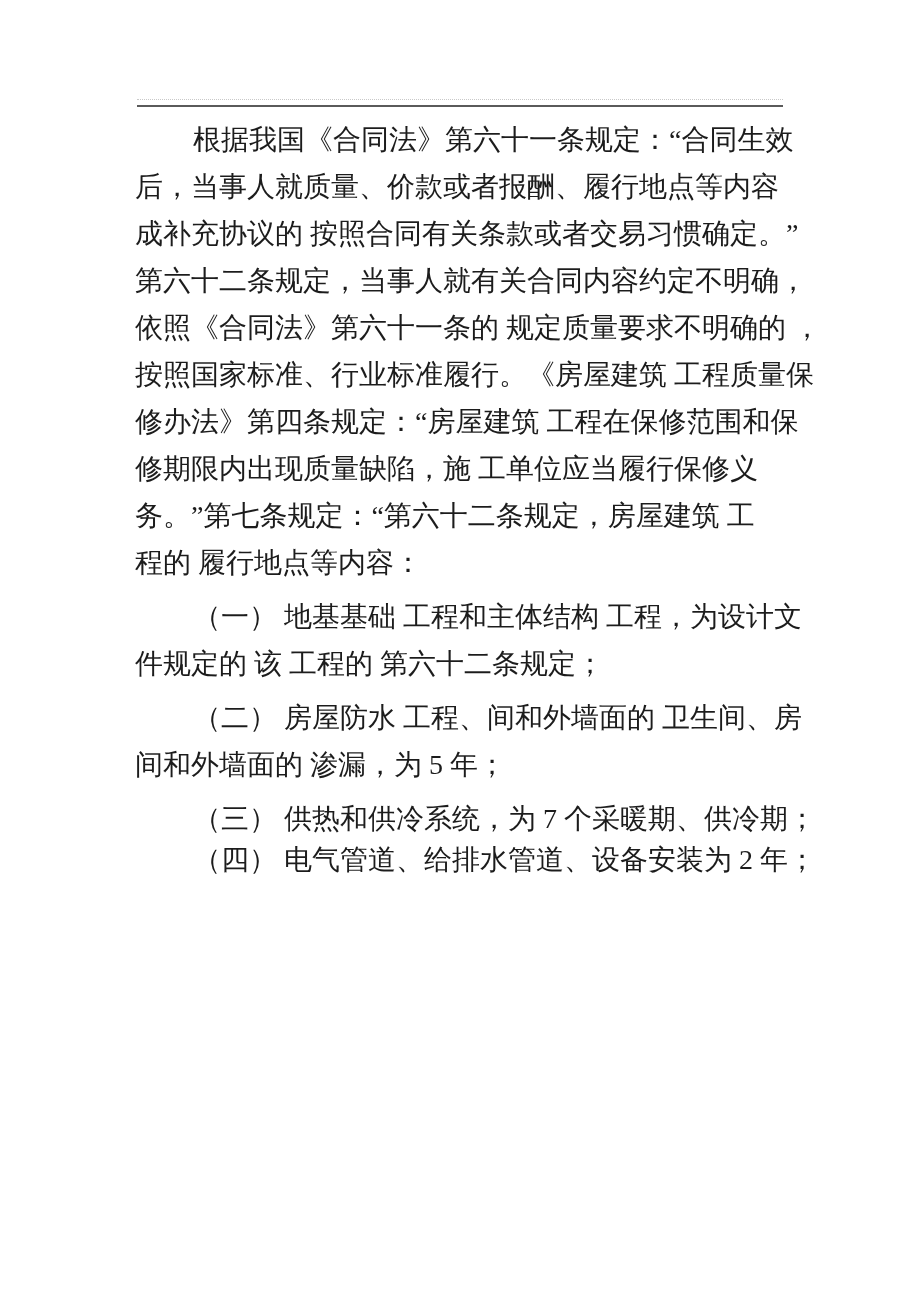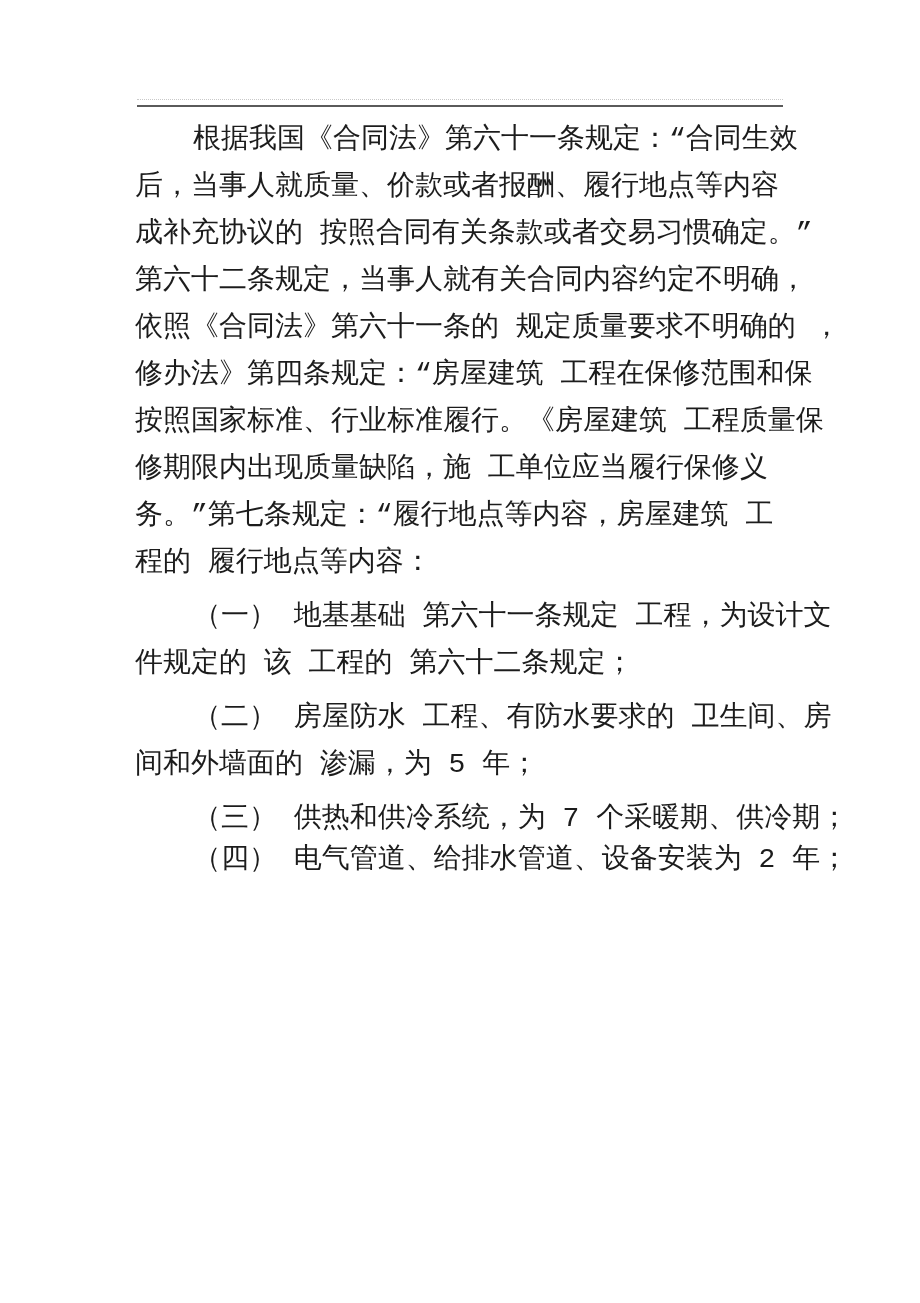--- a/index.html
+++ b/index.html
@@ -6,21 +6,21 @@
     margin: 0;
     padding: 0;
     background: #ffffff;
   }
   .page {
     position: relative;
     width: 920px;
     height: 1012px;
     background: #ffffff;
     overflow: hidden;
-    font-family: Liberation Mono, monospace;
+    font-family: Liberation Serif, serif;
     color: #1c1c1c;
   }
   .header-rule {
     position: absolute;
     left: 137px;
     top: 99px;
     width: 646px;
     height: 5px;
     border-top: 1px dotted #c9c9c9;
     border-bottom: 2px solid #5a5a5a;
@@ -48,34 +48,34 @@
   <div class="header-rule"></div>
 
   <div class="textblock">
 
     <div class="para">
       <div class="line first">根据我国《合同法》第六十一条规定：“合同生效</div>
       <div class="line">后，当事人就质量、价款或者报酬、履行地点等内容</div>
       <div class="line">成补充协议的 按照合同有关条款或者交易习惯确定。”</div>
       <div class="line">第六十二条规定，当事人就有关合同内容约定不明确，</div>
       <div class="line">依照《合同法》第六十一条的 规定质量要求不明确的 ，</div>
+      <div class="line">按照国家标准、行业标准履行。《房屋建筑 工程质量保</div>
       <div class="line">修办法》第四条规定：“房屋建筑 工程在保修范围和保</div>
-      <div class="line">按照国家标准、行业标准履行。《房屋建筑 工程质量保</div>
       <div class="line">修期限内出现质量缺陷，施 工单位应当履行保修义</div>
-      <div class="line">务。”第七条规定：“履行地点等内容，房屋建筑 工</div>
+      <div class="line">务。”第七条规定：“第六十二条规定，房屋建筑 工</div>
       <div class="line">程的 履行地点等内容：</div>
     </div>
 
     <div class="para p-sp">
-      <div class="line first">（一） 地基基础 第六十一条规定 工程，为设计文</div>
+      <div class="line first">（一） 地基基础 工程和主体结构 工程，为设计文</div>
       <div class="line">件规定的 该 工程的 第六十二条规定；</div>
     </div>
 
     <div class="para p-sp">
-      <div class="line first">（二） 房屋防水 工程、有防水要求的 卫生间、房</div>
+      <div class="line first">（二） 房屋防水 工程、间和外墙面的 卫生间、房</div>
       <div class="line">间和外墙面的 渗漏，为 5 年；</div>
     </div>
 
     <div class="para p-sp">
       <div class="line first">（三） 供热和供冷系统，为 7 个采暖期、供冷期；</div>
     </div>
 
     <div class="para p-tight">
       <div class="line first">（四） 电气管道、给排水管道、设备安装为 2 年；</div>
     </div>

